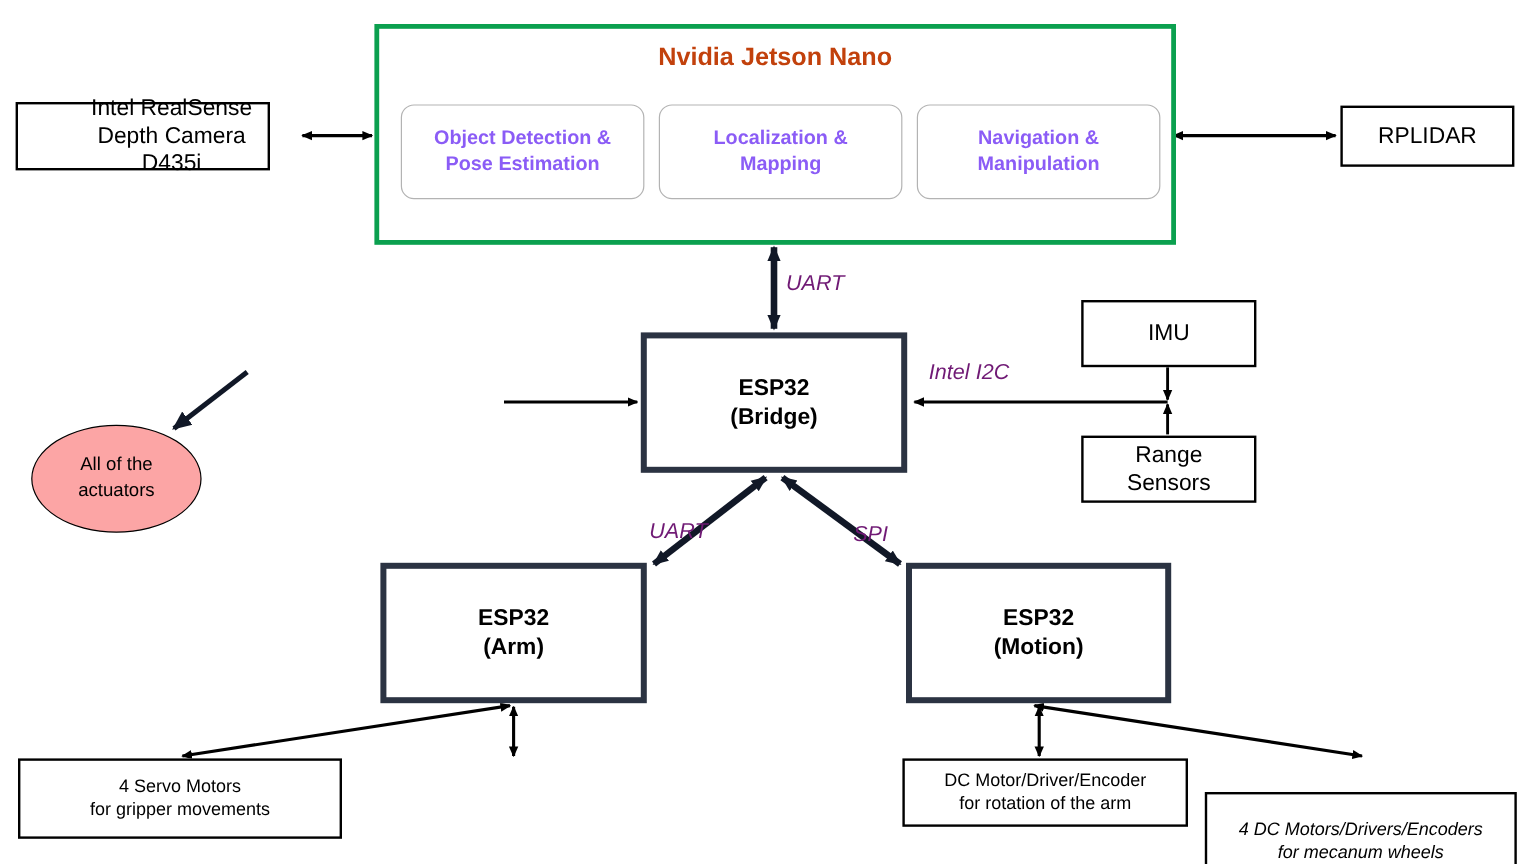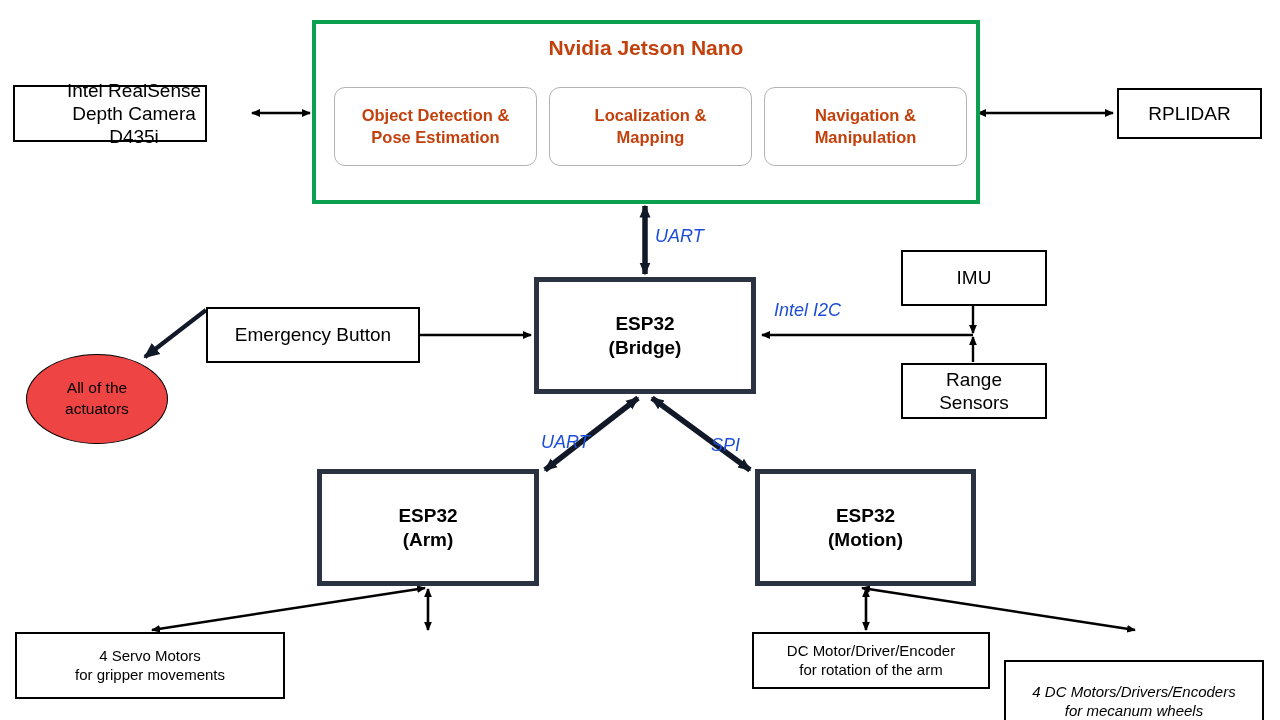--- a/index.html
+++ b/index.html
@@ -26,29 +26,29 @@
   
   .heavy{border:5px solid #2b3342;}
   .heavy .txt{font-size:19px;color:#000000;font-weight:bold;}
 
   
   .jetson{position:absolute;box-sizing:border-box;border:4px solid #0BA04F;background:#fff;}
   .jetson-title{position:absolute;left:0;right:0;top:12px;text-align:center;
                 font-size:21px;font-weight:bold;color:#c2410c;}
   .sub{position:absolute;box-sizing:border-box;border:1.5px solid #b3b3b3;border-radius:11px;
        background:#fff;display:flex;align-items:center;justify-content:center;text-align:center;}
-  .sub .txt{font-size:16.5px;font-weight:bold;color:#c2410c;line-height:1.3;white-space:pre-line;}
+  .sub .txt{font-size:16.5px;font-weight:bold;color:#8b5cf6;line-height:1.3;white-space:pre-line;}
 
   
   .ellipse{position:absolute;box-sizing:border-box;border:1.6px solid #000;border-radius:50%;
-           background:#ef4444;display:flex;align-items:center;justify-content:center;text-align:center;}
+           background:#fca5a5;display:flex;align-items:center;justify-content:center;text-align:center;}
   .ellipse .txt{font-size:15.5px;color:#000;line-height:1.35;white-space:pre-line;}
 
   
-  .elabel{position:absolute;font-style:italic;font-size:18px;color:#1d4ed8;white-space:nowrap;text-align:right;}
+  .elabel{position:absolute;font-style:italic;font-size:18px;color:#701a75;white-space:nowrap;text-align:right;}
 </style>
 </head>
 <body>
 
 <div id="stage">
 
   <svg class="edges" viewBox="0 0 1280 720">
     <defs>
       <marker id="ah-thin" markerWidth="9" markerHeight="9" refX="8" refY="4.5" orient="auto" markerUnits="userSpaceOnUse">
         <path d="M0,0.6 L9,4.5 L0,8.4 z" fill="#000"></path>
@@ -130,41 +130,38 @@
     <div class="sub" style="left:448px;top:63px;width:203px;height:79px;">
       <div class="txt">Navigation &amp;
 Manipulation</div>
     </div>
     <div class="sub" style="left:233px;top:63px;width:203px;height:79px;">
       <div class="txt">Localization  &amp;
 Mapping</div>
     </div>
   </div>
 
-  <div class="node thin" style="left:13px;top:85px;width:194px;height:57px;padding-left:48px;">
+  <div class="node thin" style="left:13px;top:85px;width:212px;height:57px;padding-left:48px;">
     <div class="txt">Intel RealSense
 Depth Camera D435i</div>
   </div>
 
   <div class="node thin" style="left:1117px;top:88px;width:145px;height:51px;">
     <div class="txt">RPLIDAR</div>
   </div>
 
   <div class="node thin" style="left:901px;top:250px;width:146px;height:56px;">
     <div class="txt">IMU</div>
   </div>
 
   <div class="node thin" style="left:901px;top:363px;width:146px;height:56px;">
     <div class="txt">Range
 Sensors</div>
   </div>
 
-  <div class="node thin" style="left:206px;top:307px;width:214px;height:56px;">
-    <div class="txt">Emergency Button</div>
-  </div>
 
   <div class="ellipse" style="left:26px;top:354px;width:142px;height:90px;">
     <div class="txt">All of the
 actuators</div>
   </div>
 
   <div class="node heavy" style="left:534px;top:277px;width:222px;height:117px;">
     <div class="txt">ESP32
 (Bridge)</div>
   </div>

